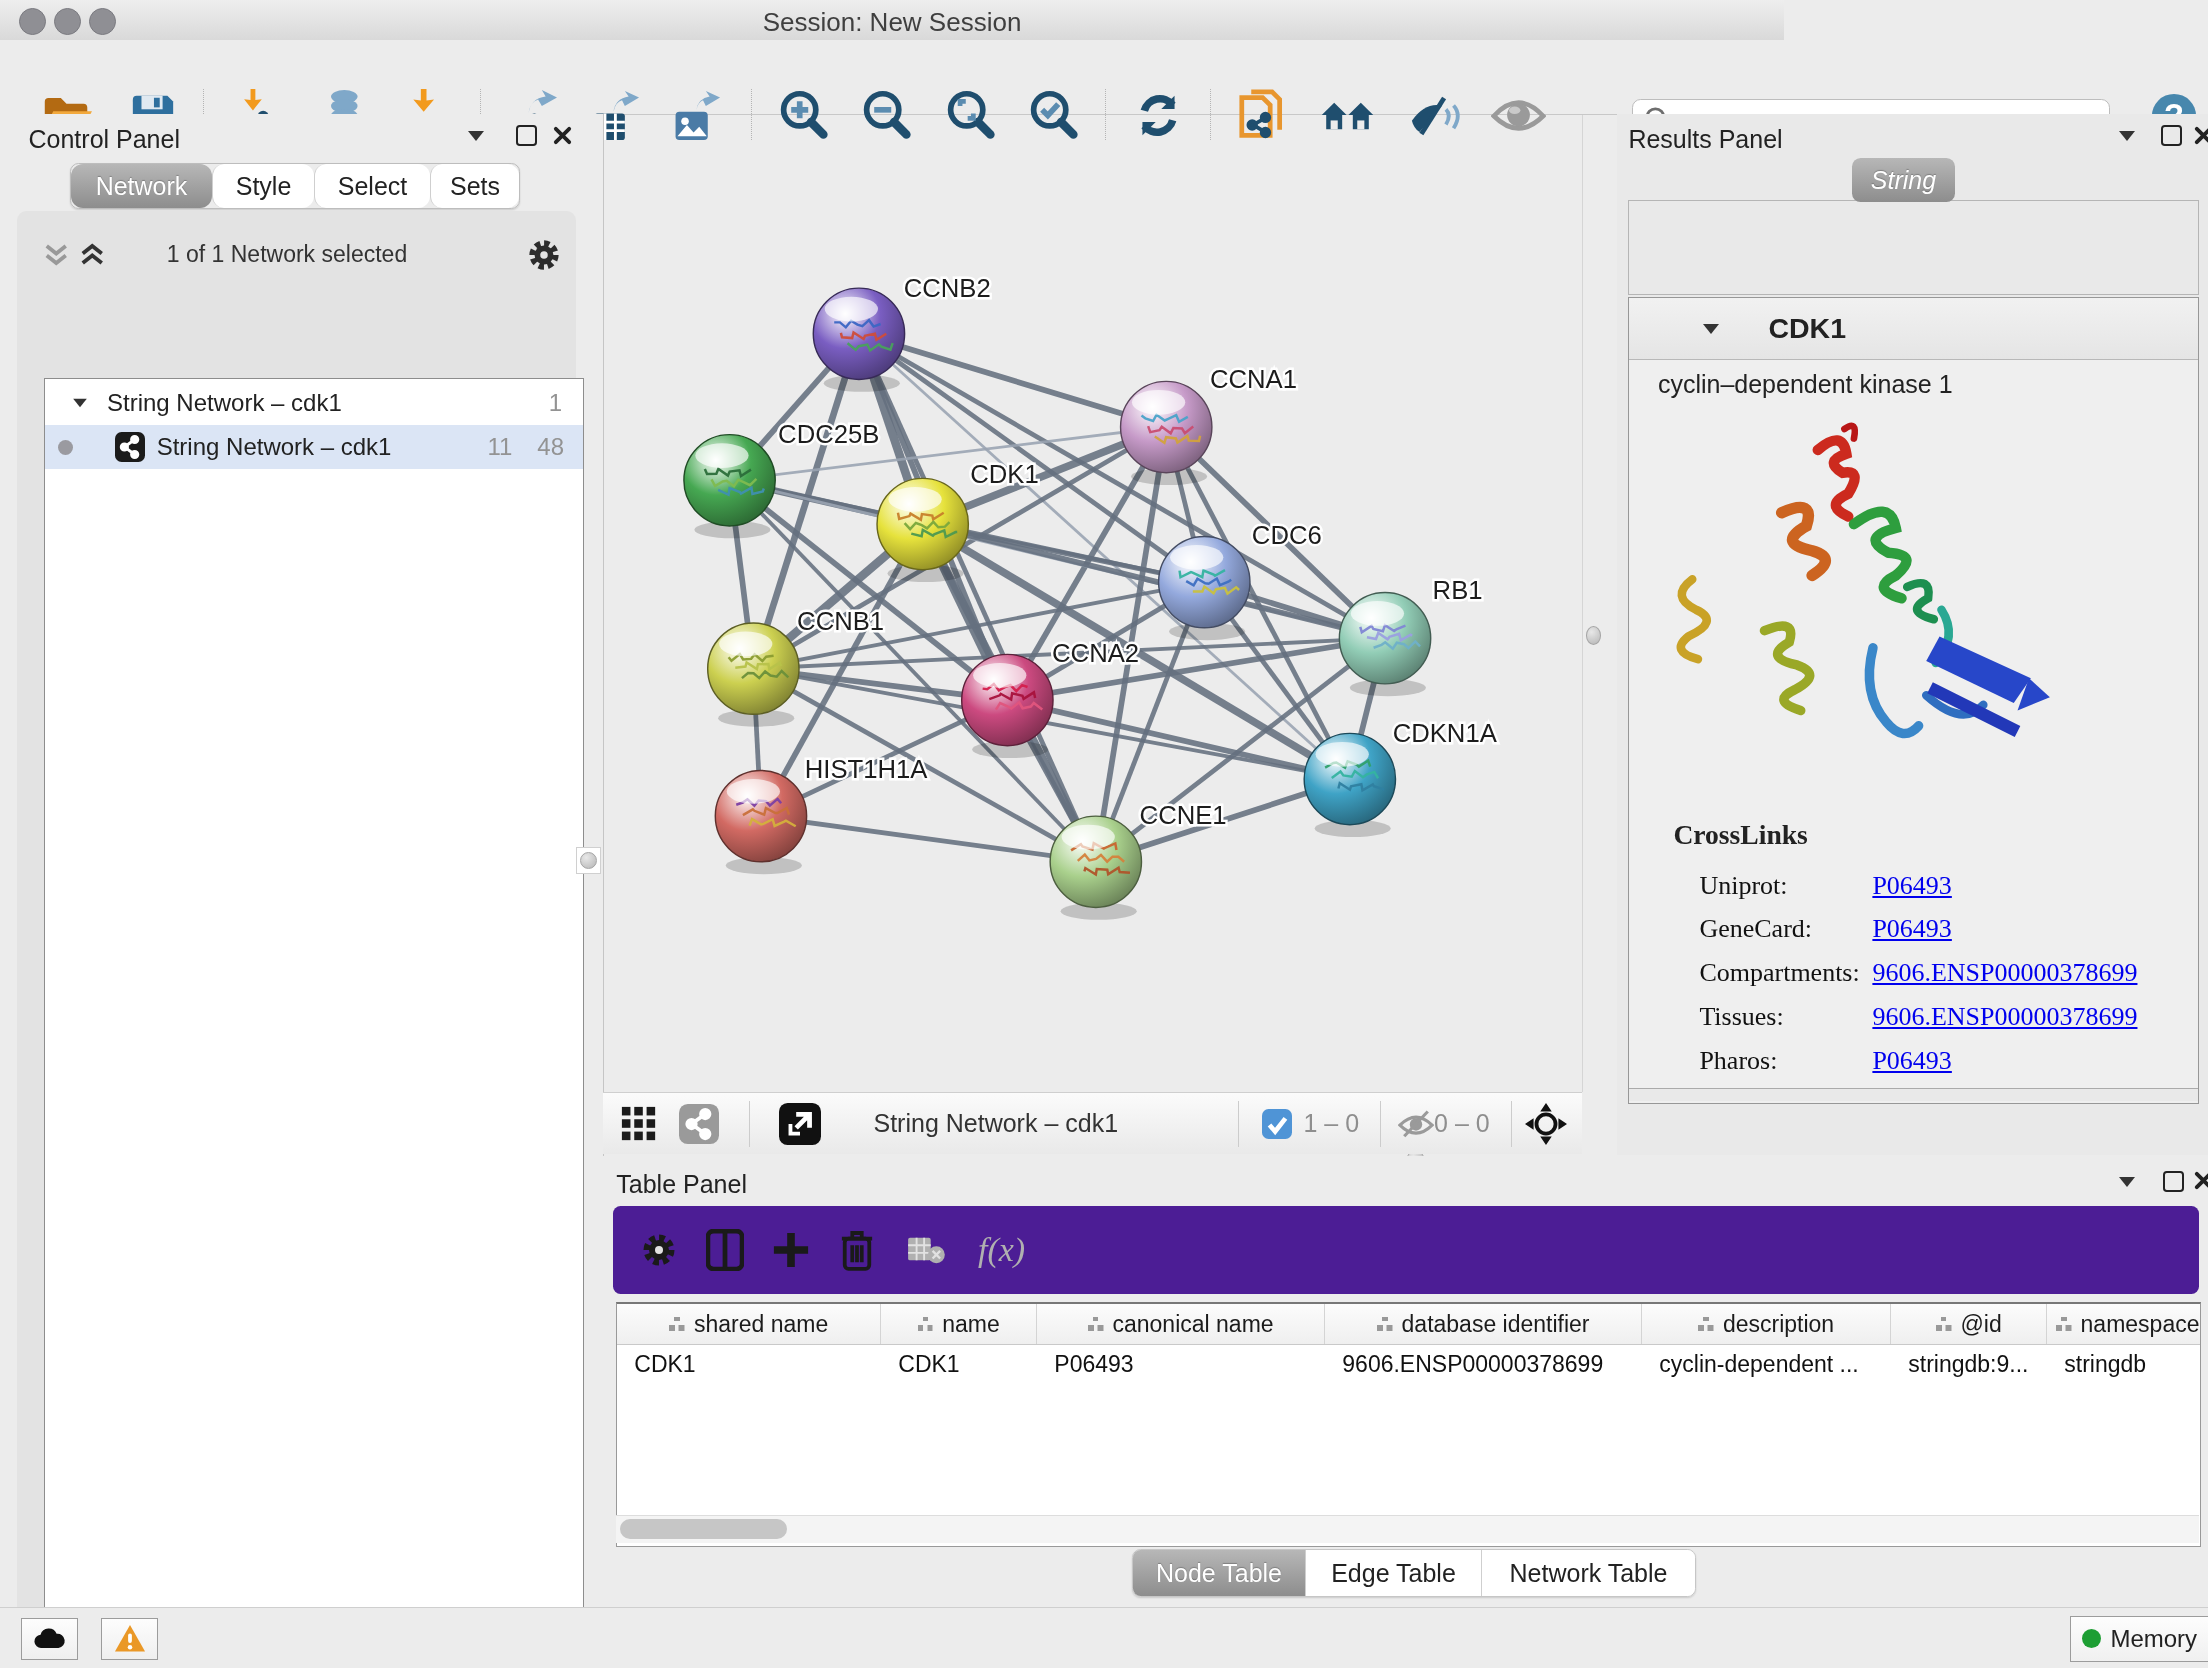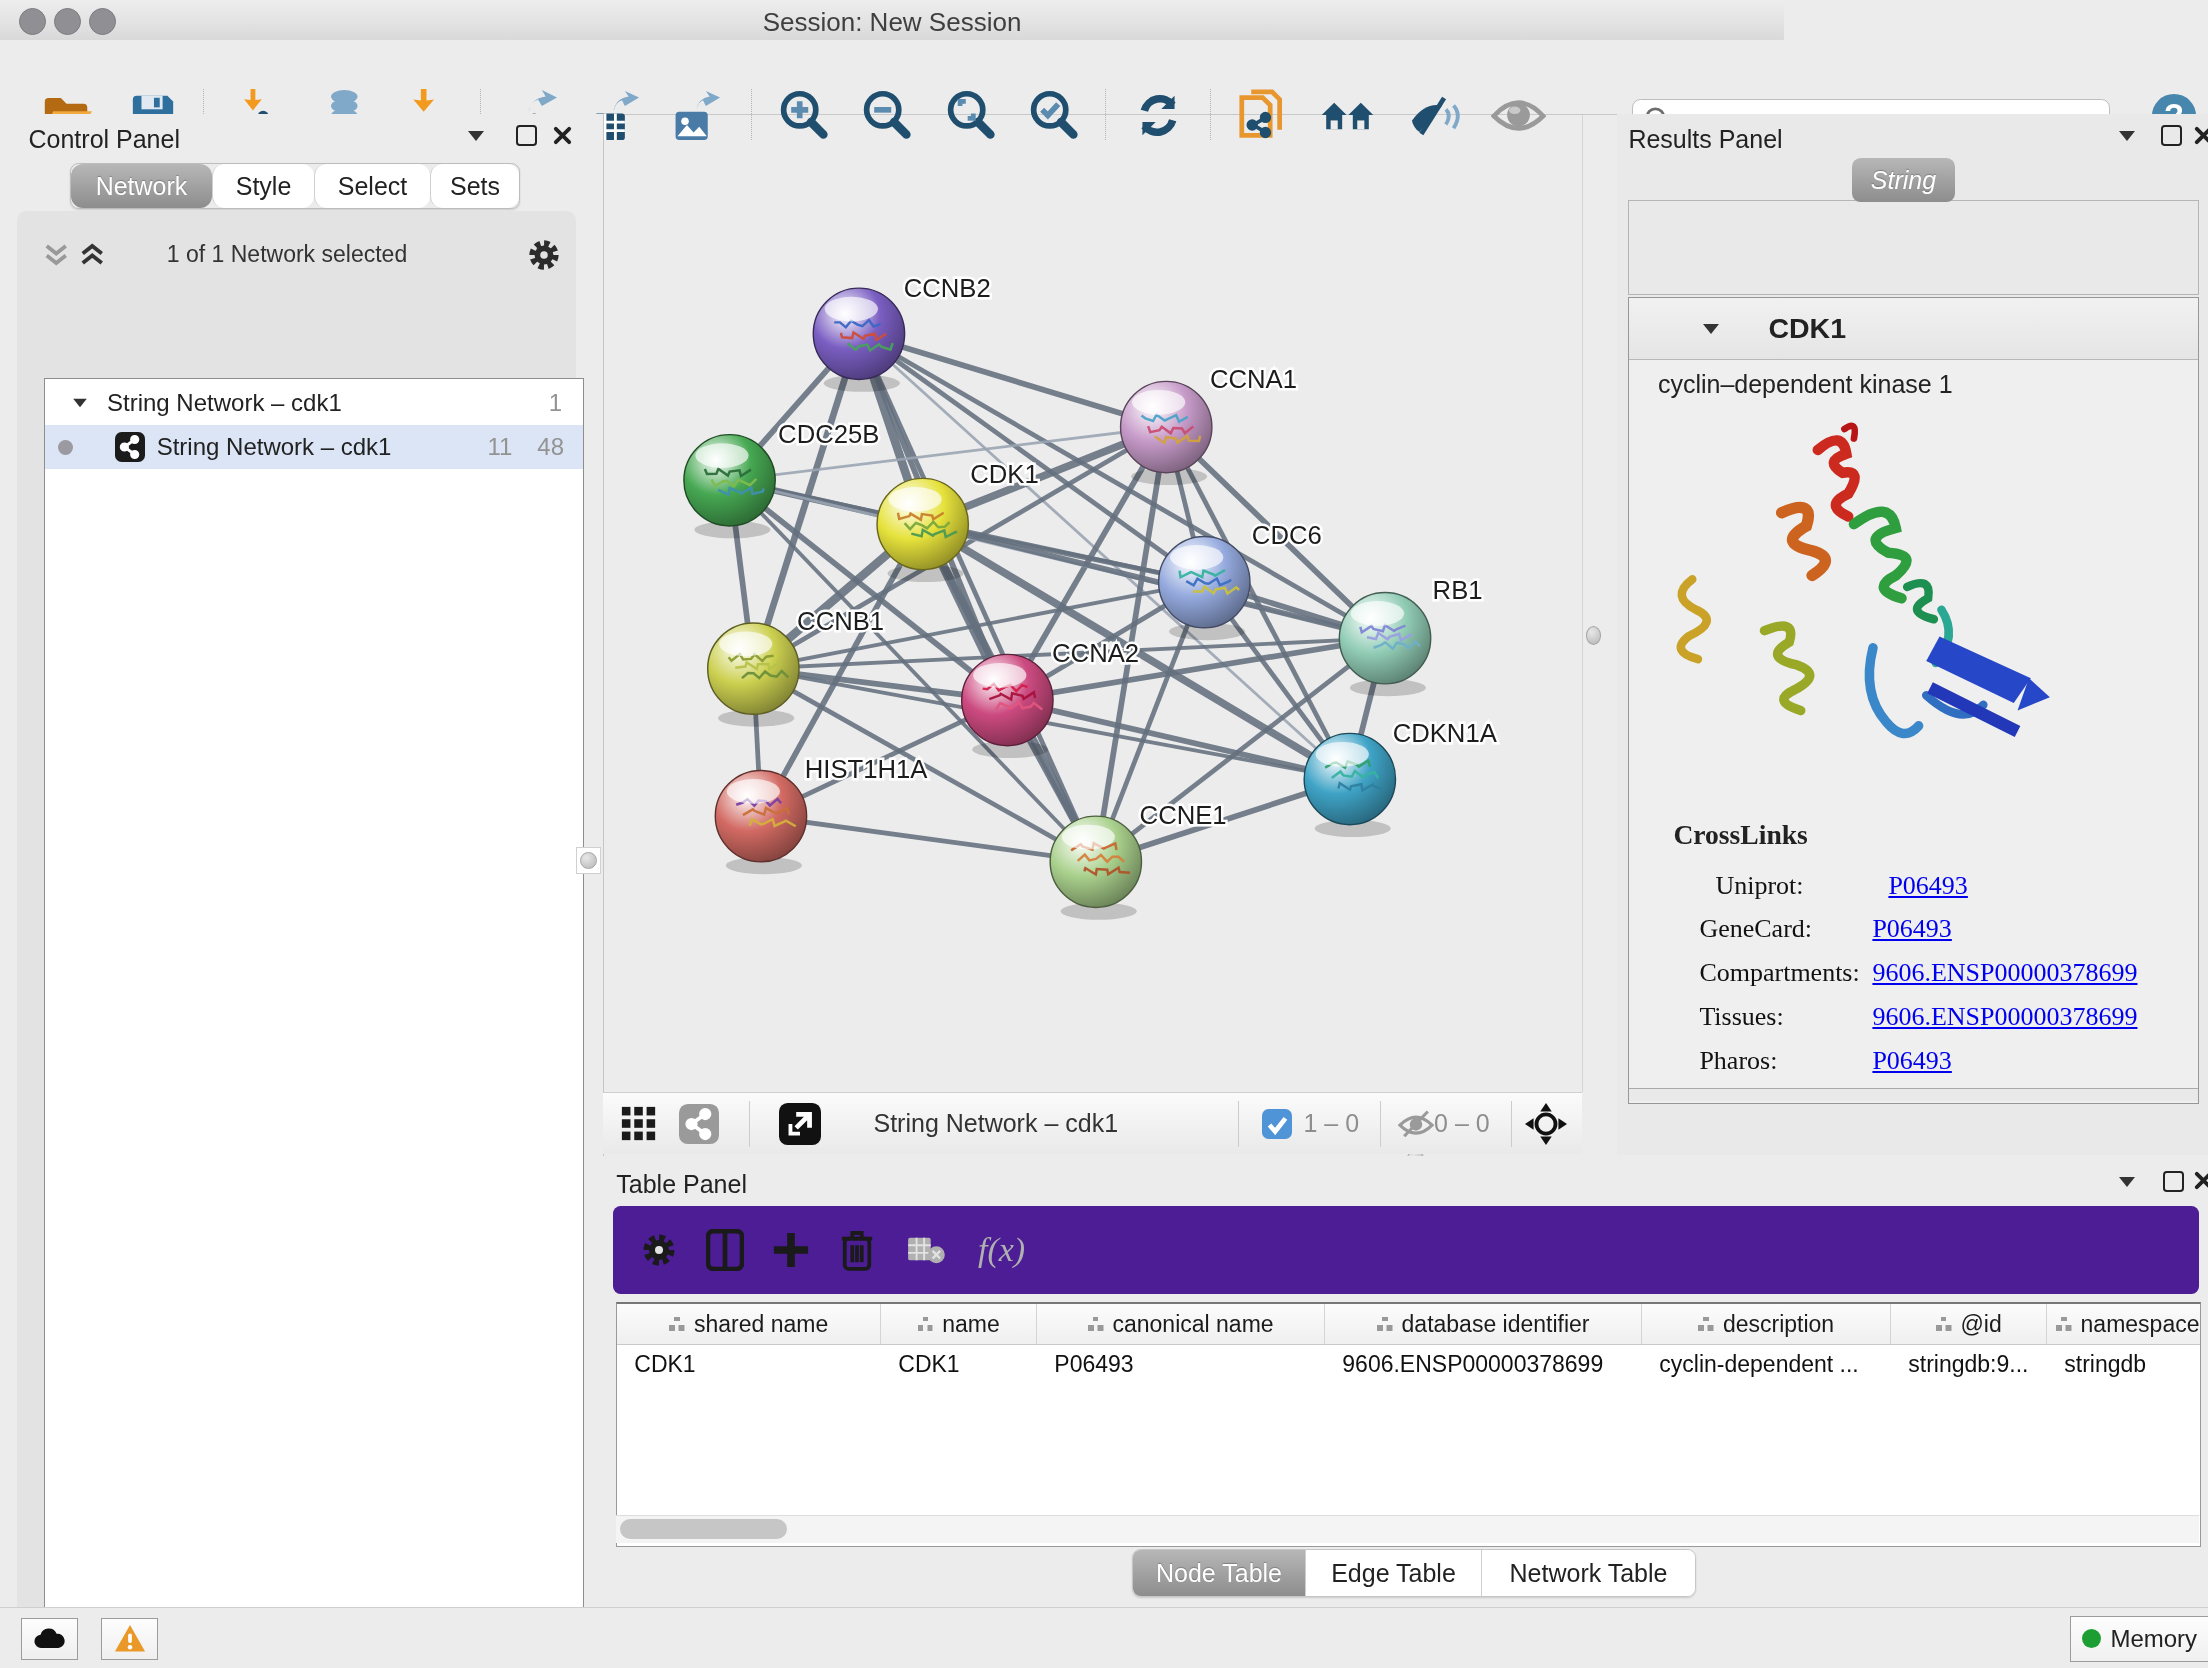--- a/index.html
+++ b/index.html
@@ -608,21 +608,21 @@
       </g>
       <g fill="#2747c9">
           <path d="M296 238l96 44-18 26-92-44z"></path>
           <path d="M390 282l22 20-34 14z"></path>
         </g>
       <path d="M286 292l92 46" stroke="#2238b8" stroke-width="13" fill="none"></path>
     </svg>
 
     <span class="abs serif" style="left:44px;top:521px;font-size:27.6px;font-weight:bold">CrossLinks</span>
     <div id="xlinks">
-        <div class="xlrow serif" style="top: 573px; margin-left: 16px;"><span class="xl-label" style="display:inline-block;width:173px">Uniprot:</span><span class="xl-val">P06493</span></div>
+        <div class="xlrow serif" style="top: 573px;"><span class="xl-label" style="display:inline-block;width:173px">Uniprot:</span><span class="xl-val">P06493</span></div>
         <div class="xlrow serif" style="top: 616px;"><span class="xl-label" style="display:inline-block;width:173px">GeneCard:</span><span class="xl-val">P06493</span></div>
         <div class="xlrow serif" style="top: 660px;"><span class="xl-label" style="display:inline-block;width:173px">Compartments:</span><span class="xl-val">9606.ENSP00000378699</span></div>
         <div class="xlrow serif" style="top: 704px;"><span class="xl-label" style="display:inline-block;width:173px">Tissues:</span><span class="xl-val">9606.ENSP00000378699</span></div>
         <div class="xlrow serif" style="top: 748px;"><span class="xl-label" style="display:inline-block;width:173px">Pharos:</span><span class="xl-val">P06493</span></div>
       </div>
     <div class="abs" style="left:0;top:790px;width:100%;border-top:1px solid #aaa;height:12.4px;background:#e9e9e9"></div>
   </div>
 </div>
 
 <div id="tpanel" class="abs">

